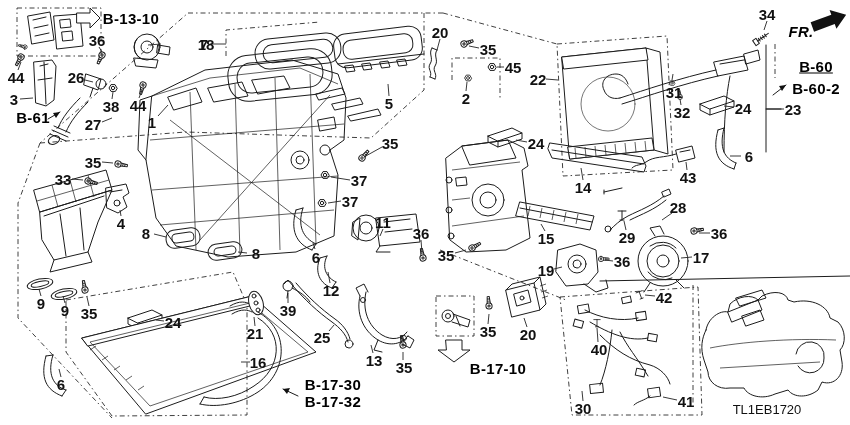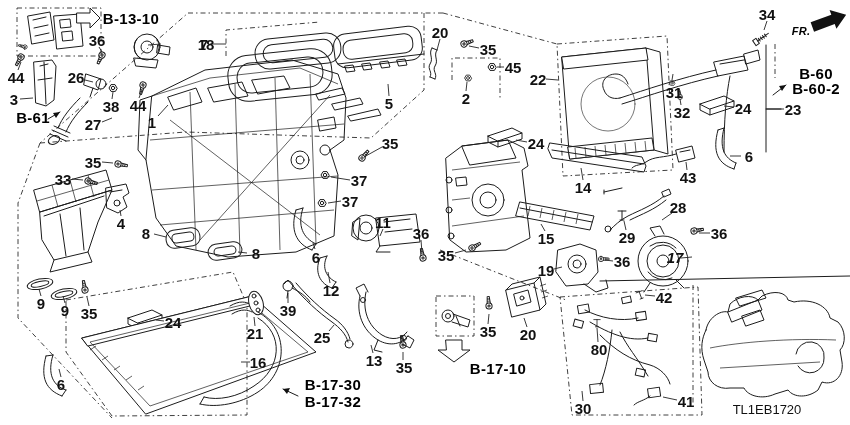--- a/index.html
+++ b/index.html
@@ -8,21 +8,21 @@
   svg{position:absolute;left:0;top:0;}
   svg .ln{stroke:#1c1c1c;stroke-width:1;fill:none;stroke-linecap:round;stroke-linejoin:round;}
   svg .thin{stroke:#1c1c1c;stroke-width:.7;fill:none;}
   svg .dash{stroke:#2a2a2a;stroke-width:.9;fill:none;stroke-dasharray:5 3 1.5 3;}
   svg .fillw{fill:#fff;}
   .callout{position:absolute;transform:translate(-50%,-50%);font-weight:700;font-size:15px;
            color:#111;white-space:nowrap;line-height:1;}
   .ref{position:absolute;transform:translate(-50%,-50%);font-weight:700;font-size:15px;
        color:#000;white-space:nowrap;line-height:1;letter-spacing:.3px;}
   .ref.big{font-size:15px;}
-  .ref.fr{font-style:italic;font-size:11px;}
+  .ref.fr{font-style:italic;font-size:15px;}
   .code{position:absolute;transform:translate(-50%,-50%);font-weight:400;font-size:13px;
         color:#111;white-space:nowrap;}
 </style>
 </head>
 <body>
 
 <div class="canvas">
 
 <svg width="850" height="425" viewBox="0 0 850 425">
   <defs>
@@ -442,21 +442,21 @@
       <div class="callout" style="left: 767px; top: 14px;">34</div>
       <div class="callout" style="left: 674px; top: 67px; margin-top: 25px;">31</div>
       <div class="callout" style="left: 682px; top: 112px;">32</div>
       <div class="callout" style="left: 743px; top: 108px;">24</div>
       <div class="callout" style="left: 793px; top: 109px;">23</div>
       <div class="callout" style="left: 749px; top: 156px;">6</div>
       <div class="callout" style="left: 688px; top: 177px;">43</div>
       <div class="callout" style="left: 678px; top: 207px;">28</div>
       <div class="callout" style="left: 627px; top: 237px;">29</div>
       <div class="callout" style="left: 719px; top: 233px;">36</div>
-      <div class="callout" style="left: 675px; top: 257px; font-style: italic;">17</div>
+      <div class="callout" style="left: 701px; top: 257px;">17</div>
       <div class="callout" style="left: 622px; top: 261px;">36</div>
       <div class="callout" style="left: 546px; top: 270px;">19</div>
       <div class="callout" style="left: 546px; top: 238px;">15</div>
       <div class="callout" style="left: 383px; top: 222px;">11</div>
       <div class="callout" style="left: 421px; top: 233px;">36</div>
       <div class="callout" style="left: 316px; top: 257px;">6</div>
       <div class="callout" style="left: 331px; top: 290px;">12</div>
       <div class="callout" style="left: 288px; top: 310px;">39</div>
       <div class="callout" style="left: 322px; top: 337px;">25</div>
       <div class="callout" style="left: 374px; top: 360px;">13</div>
@@ -468,26 +468,26 @@
       <div class="callout" style="left: 146px; top: 233px;">8</div>
       <div class="callout" style="left: 256px; top: 253px;">8</div>
       <div class="callout" style="left: 41px; top: 303px;">9</div>
       <div class="callout" style="left: 65px; top: 310px;">9</div>
       <div class="callout" style="left: 89px; top: 313px;">35</div>
       <div class="callout" style="left: 173px; top: 322px;">24</div>
       <div class="callout" style="left: 255px; top: 333px;">21</div>
       <div class="callout" style="left: 258px; top: 362px;">16</div>
       <div class="callout" style="left: 61px; top: 384px;">6</div>
       <div class="callout" style="left: 664px; top: 297px;">42</div>
-      <div class="callout" style="left: 599px; top: 349px;">80</div>
+      <div class="callout" style="left: 599px; top: 349px;">40</div>
       <div class="callout" style="left: 686px; top: 401px;">41</div>
       <div class="callout" style="left: 583px; top: 408px;">30</div>
       <div class="ref big" style="left: 131px; top: 18px;">B-13-10</div>
       <div class="ref" style="left: 33px; top: 117px;">B-61</div>
-      <div class="ref" style="left: 816px; top: 73px;">B-60</div>
+      <div class="ref" style="left: 816px; top: 66px; text-decoration: underline;">B-60</div>
       <div class="ref" style="left: 816px; top: 88px; text-align: center;">B-60-2</div>
       <div class="ref" style="left: 333px; top: 384px;">B-17-30</div>
       <div class="ref" style="left: 333px; top: 401px;">B-17-32</div>
       <div class="ref" style="left: 470px; top: 368px; margin-left: 28px;">B-17-10</div>
       <div class="ref fr" style="left: 801px; top: 31px;">FR.</div>
       <div class="code" style="left: 767px; top: 409px;">TL1EB1720</div>
     </div>
 
 </div>
 

